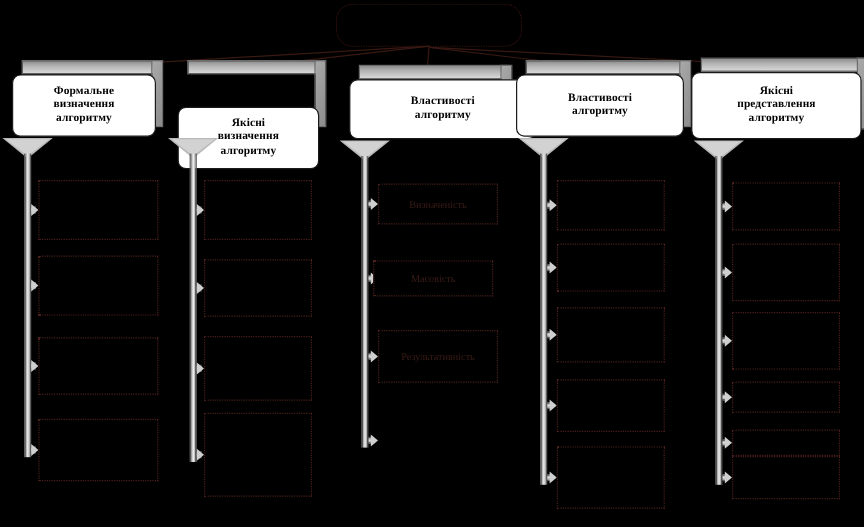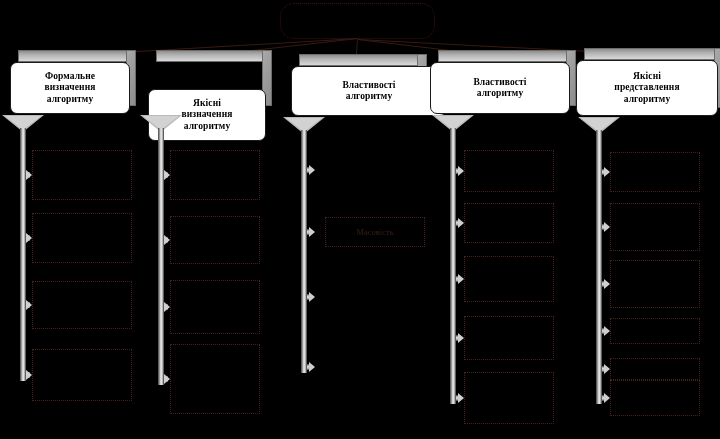--- a/index.html
+++ b/index.html
@@ -238,27 +238,33 @@
       <span class="hb-label">
         <span style="display: block;">Властивості</span>
         <span style="display: block;">алгоритму</span>
       </span>
     </div>
     <div class="funnel" style="left: 283px; top: 117px;"></div>
     <div class="funnel-in" style="left: 286px; top: 118px;"></div>
     <div class="spine" style="left: 301px; top: 130px; height: 243px;"></div>
     <div class="elbow" style="left: 307px; top: 167px; width: 4px;"></div>
     <div class="elbow-head" style="left: 309px; top: 165px;"></div>
+    <div class="leaf-box" style="left: 315px; top: 153px; width: 100px; height: 34px;">
+      <span class="leaf-label visible">Визначеність</span>
+    </div>
     <div class="elbow" style="left: 307px; top: 229px; width: 4px;"></div>
     <div class="elbow-head" style="left: 309px; top: 227px;"></div>
-    <div class="leaf-box" style="left: 325px; top: 217px; width: 100px; height: 30px; text-decoration: underline;">
+    <div class="leaf-box" style="left: 311px; top: 217px; width: 100px; height: 30px; text-decoration: underline;">
       <span class="leaf-label visible">Масовість</span>
     </div>
     <div class="elbow" style="left: 307px; top: 294px; width: 4px;"></div>
     <div class="elbow-head" style="left: 309px; top: 292px;"></div>
+    <div class="leaf-box" style="left: 315px; top: 275px; width: 100px; height: 44px;">
+      <span class="leaf-label visible">Результативність</span>
+    </div>
     <div class="elbow" style="left: 307px; top: 364px; width: 4px;"></div>
     <div class="elbow-head" style="left: 309px; top: 362px;"></div>
     <div class="hb-top" style="left: 438px; top: 50px; width: 136px;"></div>
     <div class="hb-side" style="left: 566px; top: 50px; width: 10px; height: 56px;"></div>
     <div class="hb-face" style="left: 430px; top: 62px; width: 140px; height: 52px;">
       <span class="hb-label">
         <span style="display: block;">Властивості</span>
         <span style="display: block;">алгоритму</span>
       </span>
     </div>

